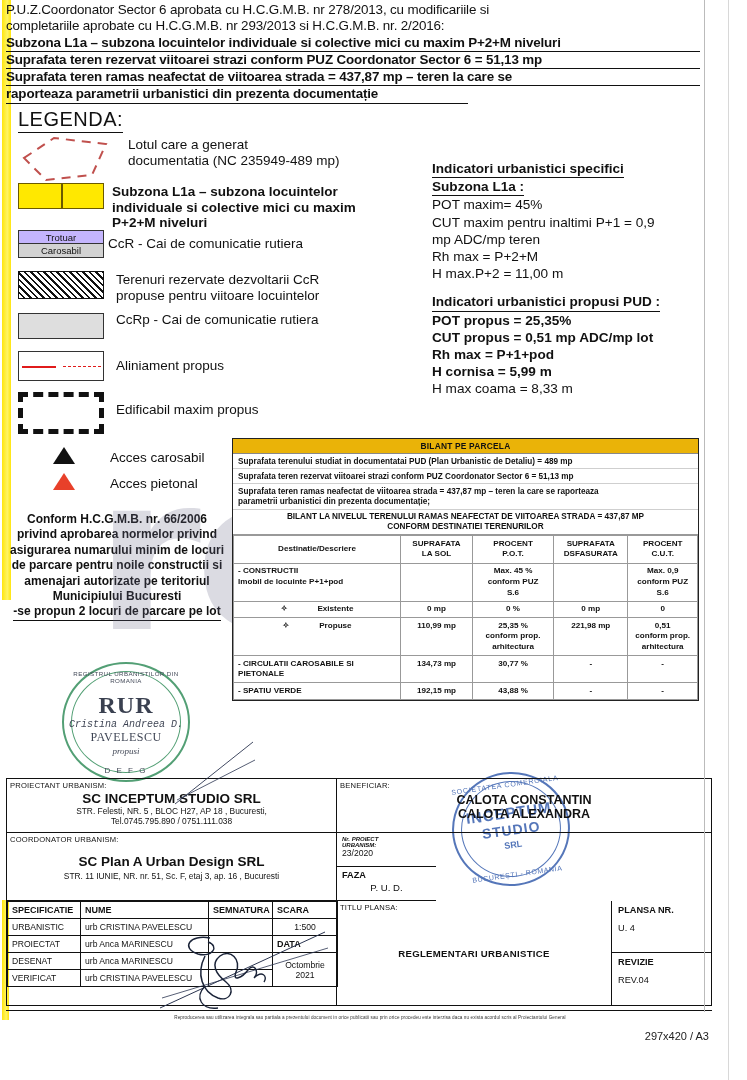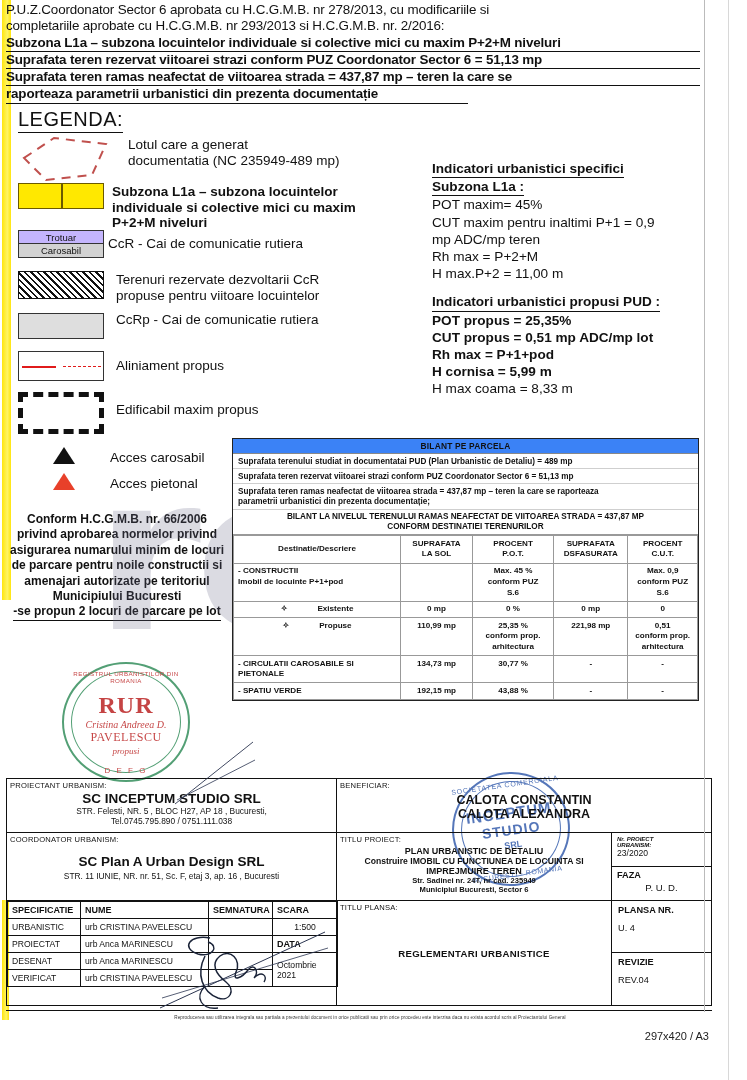--- a/index.html
+++ b/index.html
@@ -98,21 +98,21 @@
   .conform div{ font-size:12px; line-height:15.4px; font-weight:bold; white-space:nowrap;}
   .conform .last{ border-bottom:1.4px solid #111; display:inline-block; }
 
   
   .bilant{
     position:absolute; left:232px; top:438px; width:467px;
     border:1.5px solid #222; background:#fff;
     font-size:8.0px;
   }
   .bilant .bar{
-    background:#3b82f6; text-align:center; font-weight:bold;
+    background:#eab308; text-align:center; font-weight:bold;
     font-size:8.4px; padding:2px 0; border-bottom:1px solid #888;
     letter-spacing:.2px;
   }
   .bilant .line{
     padding:2.6px 5px; font-weight:bold; font-size:8.2px;
     border-bottom:1px solid #cfcfcf;
   }
   .bilant .line.nb{ border-bottom:none; }
   .bilant .sub{ text-align:center; font-weight:bold; font-size:8.2px; padding:2.6px 4px;}
   table.grid{ width:100%; border-collapse:collapse; table-layout:fixed; }
@@ -124,32 +124,32 @@
     text-align:center; font-weight:bold; background:#fff; vertical-align:middle;
     padding:3px 2px;
   }
   table.grid td.c{ text-align:center; font-weight:bold; }
   table.grid td.l{ font-weight:bold; }
 
   
   .seal{ position:absolute; border-radius:50%; }
   .seal-rur{
     left:62px; top:662px; width:128px; height:120px;
-    border:2.2px solid #2e8b57; color:#b91c1c; opacity:.82;
+    border:2.2px solid #2e8b57; color:#0f172a; opacity:.82;
   }
   .seal-rur .inner{
     position:absolute; inset:7px; border:1.4px solid #2e8b57; border-radius:50%;
   }
   .seal-rur .rur{
     position:absolute; left:0; right:0; top:28px; text-align:center;
     font-family:"Liberation Serif", serif; font-weight:bold; font-size:24px; letter-spacing:1px;
   }
   .seal-rur .nm{
     position:absolute; left:0; right:0; top:55px; text-align:center;
-    font-family:Liberation Serif, serif; font-size:10px; font-style:italic;
+    font-family:Liberation Mono, monospace; font-size:10px; font-style:italic;
   }
   .seal-rur .nm2{
     position:absolute; left:0; right:0; top:66px; text-align:center;
     font-family:"Liberation Serif", serif; font-size:12px; letter-spacing:.5px;
   }
   .seal-rur .nm3{
     position:absolute; left:0; right:0; top:82px; text-align:center;
     font-family:"Liberation Serif", serif; font-size:9px; font-style:italic;
   }
   .seal-rur .top-arc{
@@ -456,28 +456,20 @@
         <div class="big" style="font-size:12.5px;margin-top:1px;">CALOTA CONSTANTIN</div>
         <div class="big" style="font-size:12.5px;">CALOTA ALEXANDRA</div>
       </div>
     </div>
 
     <div class="tbrow">
       <div class="cell" style="width:330px;height:68px;">
         <div class="lbl">COORDONATOR URBANISM:</div>
         <div class="big" style="margin-top:8px;">SC Plan A Urban Design  SRL</div>
         <div class="med" style="margin-top:2px;">STR. 11 IUNIE, NR. nr. 51, Sc. F, etaj 3, ap. 16 , Bucuresti</div>
-      </div>
-      <div class="cell" style="width:275px;height:68px;">
-        <div class="lbl">TITLU PROIECT:</div>
-        <div class="med" style="font-weight:bold;font-size:9px;">PLAN URBANISTIC DE DETALIU</div>
-        <div class="med" style="font-weight:bold;font-size:8.6px;">Construire IMOBIL CU FUNCTIUNEA DE LOCUINTA SI</div>
-        <div class="med" style="font-weight:bold;font-size:9px;">IMPREJMUIRE TEREN</div>
-        <div class="med" style="font-weight:bold;font-size:7.6px;">Str. Sadinei nr. 24T, nr cad. 235949</div>
-        <div class="med" style="font-weight:bold;font-size:7.6px;">Municipiul Bucuresti, Sector 6</div>
       </div>
       <div class="cell" style="width:99px;height:68px;padding:0;">
         <div style="height:34px;border-bottom:1px solid #111;padding:3px 5px;">
           <div style="font-size:6px;font-weight:bold;font-style:italic;">Nr. PROIECT</div>
           <div style="font-size:6px;font-weight:bold;font-style:italic;">URBANISM:</div>
           <div style="font-size:8.6px;">23/2020</div>
         </div>
         <div style="height:33px;padding:3px 5px;">
           <div style="font-size:9.2px;font-weight:bold;">FAZA</div>
           <div style="font-size:9.6px;text-align:center;margin-top:2px;">P. U. D.</div>
@@ -510,21 +502,21 @@
           <tr>
             <td>PROIECTAT</td>
             <td>urb Anca MARINESCU</td>
             <td></td>
             <td class="hd">DATA</td>
           </tr>
           <tr>
             <td>DESENAT</td>
             <td>urb Anca MARINESCU</td>
             <td></td>
-            <td rowspan="2" style="text-align:left;vertical-align:middle">Octombrie 2021</td>
+            <td rowspan="2" style="text-align:center;vertical-align:middle">Octombrie 2021</td>
           </tr>
           <tr>
             <td>VERIFICAT</td>
             <td>urb CRISTINA PAVELESCU</td>
             <td></td>
           </tr>
         </tbody>
           </table>
       </div>
 

